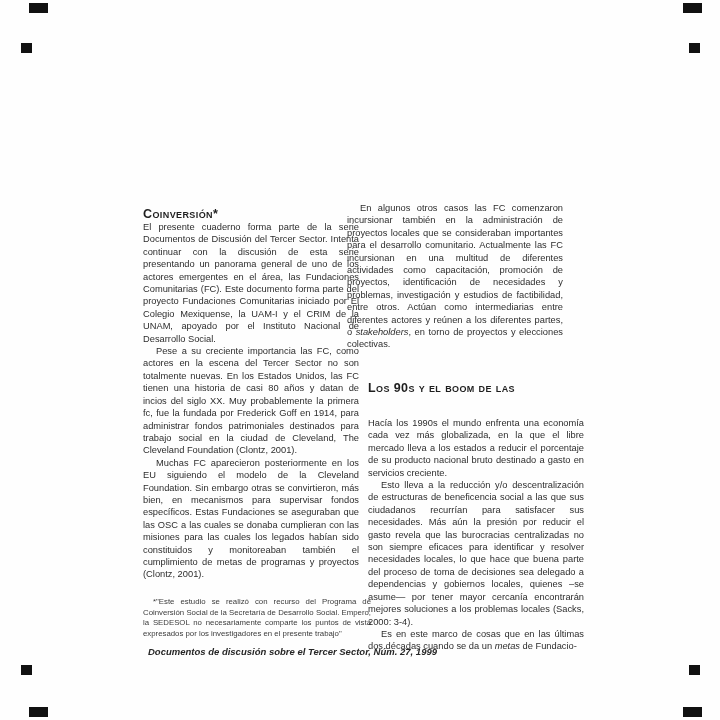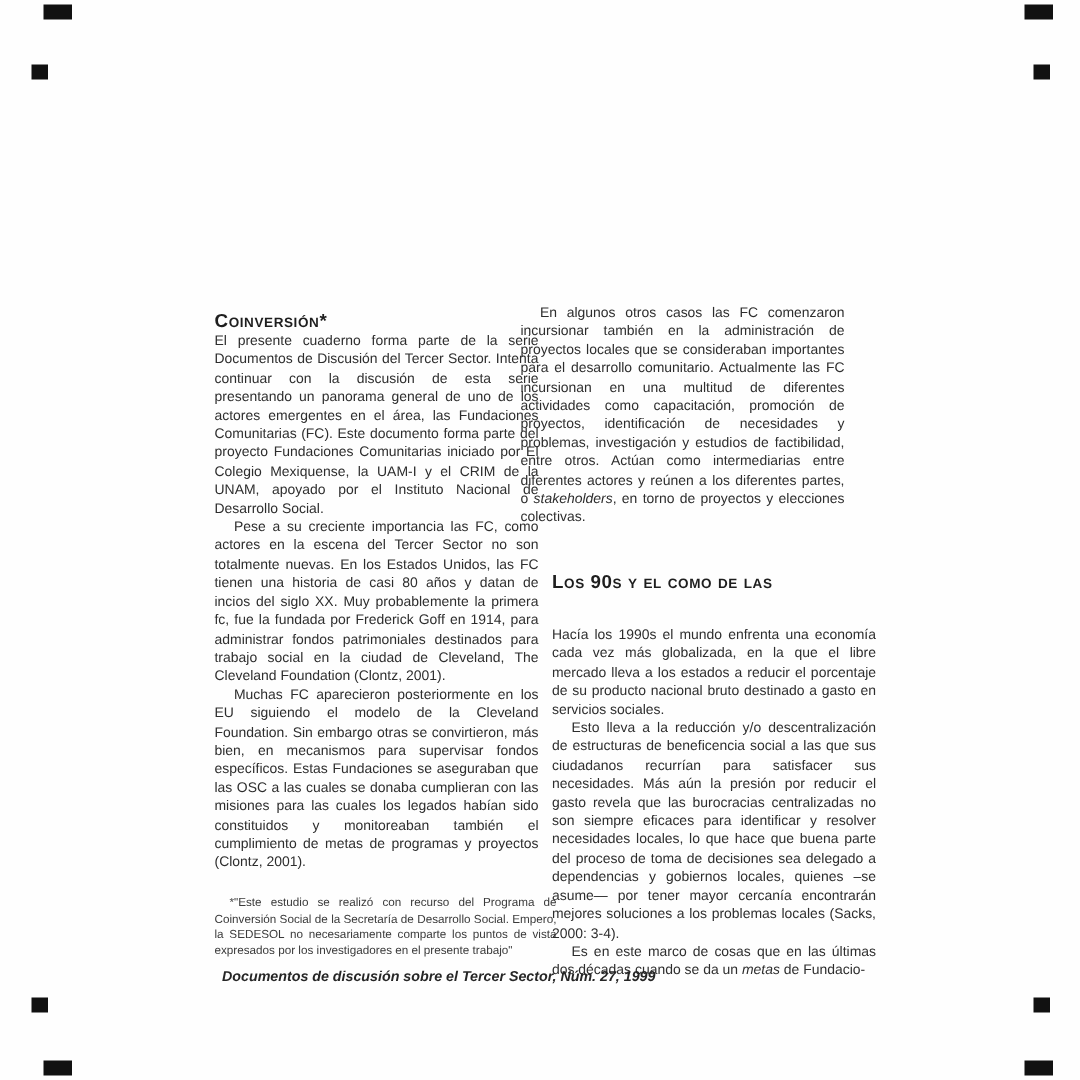--- a/index.html
+++ b/index.html
@@ -76,22 +76,22 @@
 
 <div class="block footnote col-left-footnote">
     <p class="para indent"><span>*"Este estudio se realizó con recurso del Programa de Coinversión Social de la Secretaría de Desarrollo Social. Empero, la SEDESOL no necesariamente comparte los puntos de vista expresados por los investigadores en el presente trabajo"</span></p>
   </div>
 
 <div class="block bodytext col-right-para1">
     <p class="para indent"><span>En algunos otros casos las FC comenzaron incursionar también en la administración de proyectos locales que se consideraban importantes para el desarrollo comunitario. Actualmente las FC incursionan en una multitud de diferentes actividades como capacitación, promoción de proyectos, identificación de necesidades y problemas, investigación y estudios de factibilidad, entre otros. Actúan como intermediarias entre diferentes actores y reúnen a los diferentes partes, o </span><span class="it">stakeholders</span><span>, en torno de proyectos y elecciones colectivas.</span></p>
   </div>
 
 <h2 class="block heading2 col-right-heading">
-    <div>Los 90s y el como de las</div>
+    <div>Los 90s y el boom de las</div>
   </h2>
 
 <div class="block bodytext col-right-bottom">
-    <p class="para"><span>Hacía los 1990s el mundo enfrenta una economía cada vez más globalizada, en la que el libre mercado lleva a los estados a reducir el porcentaje de su producto nacional bruto destinado a gasto en servicios sociales.</span></p>
+    <p class="para"><span>Hacía los 1990s el mundo enfrenta una economía cada vez más globalizada, en la que el libre mercado lleva a los estados a reducir el porcentaje de su producto nacional bruto destinado a gasto en servicios creciente.</span></p>
     <p class="para indent"><span>Esto lleva a la reducción y/o descentralización de estructuras de beneficencia social a las que sus ciudadanos recurrían para satisfacer sus necesidades. Más aún la presión por reducir el gasto revela que las burocracias centralizadas no son siempre eficaces para identificar y resolver necesidades locales, lo que hace que buena parte del proceso de toma de decisiones sea delegado a dependencias y gobiernos locales, quienes –se asume— por tener mayor cercanía encontrarán mejores soluciones a los problemas locales (Sacks, 2000: 3-4).</span></p>
     <p class="para indent"><span>Es en este marco de cosas que en las últimas dos décadas cuando se da un </span><span class="it">metas</span><span> de Fundacio-</span></p>
   </div>
 
 <div class="block footer page-footer">Documentos de discusión sobre el Tercer Sector, Núm. 27, 1999</div>
 
 </body></html>

